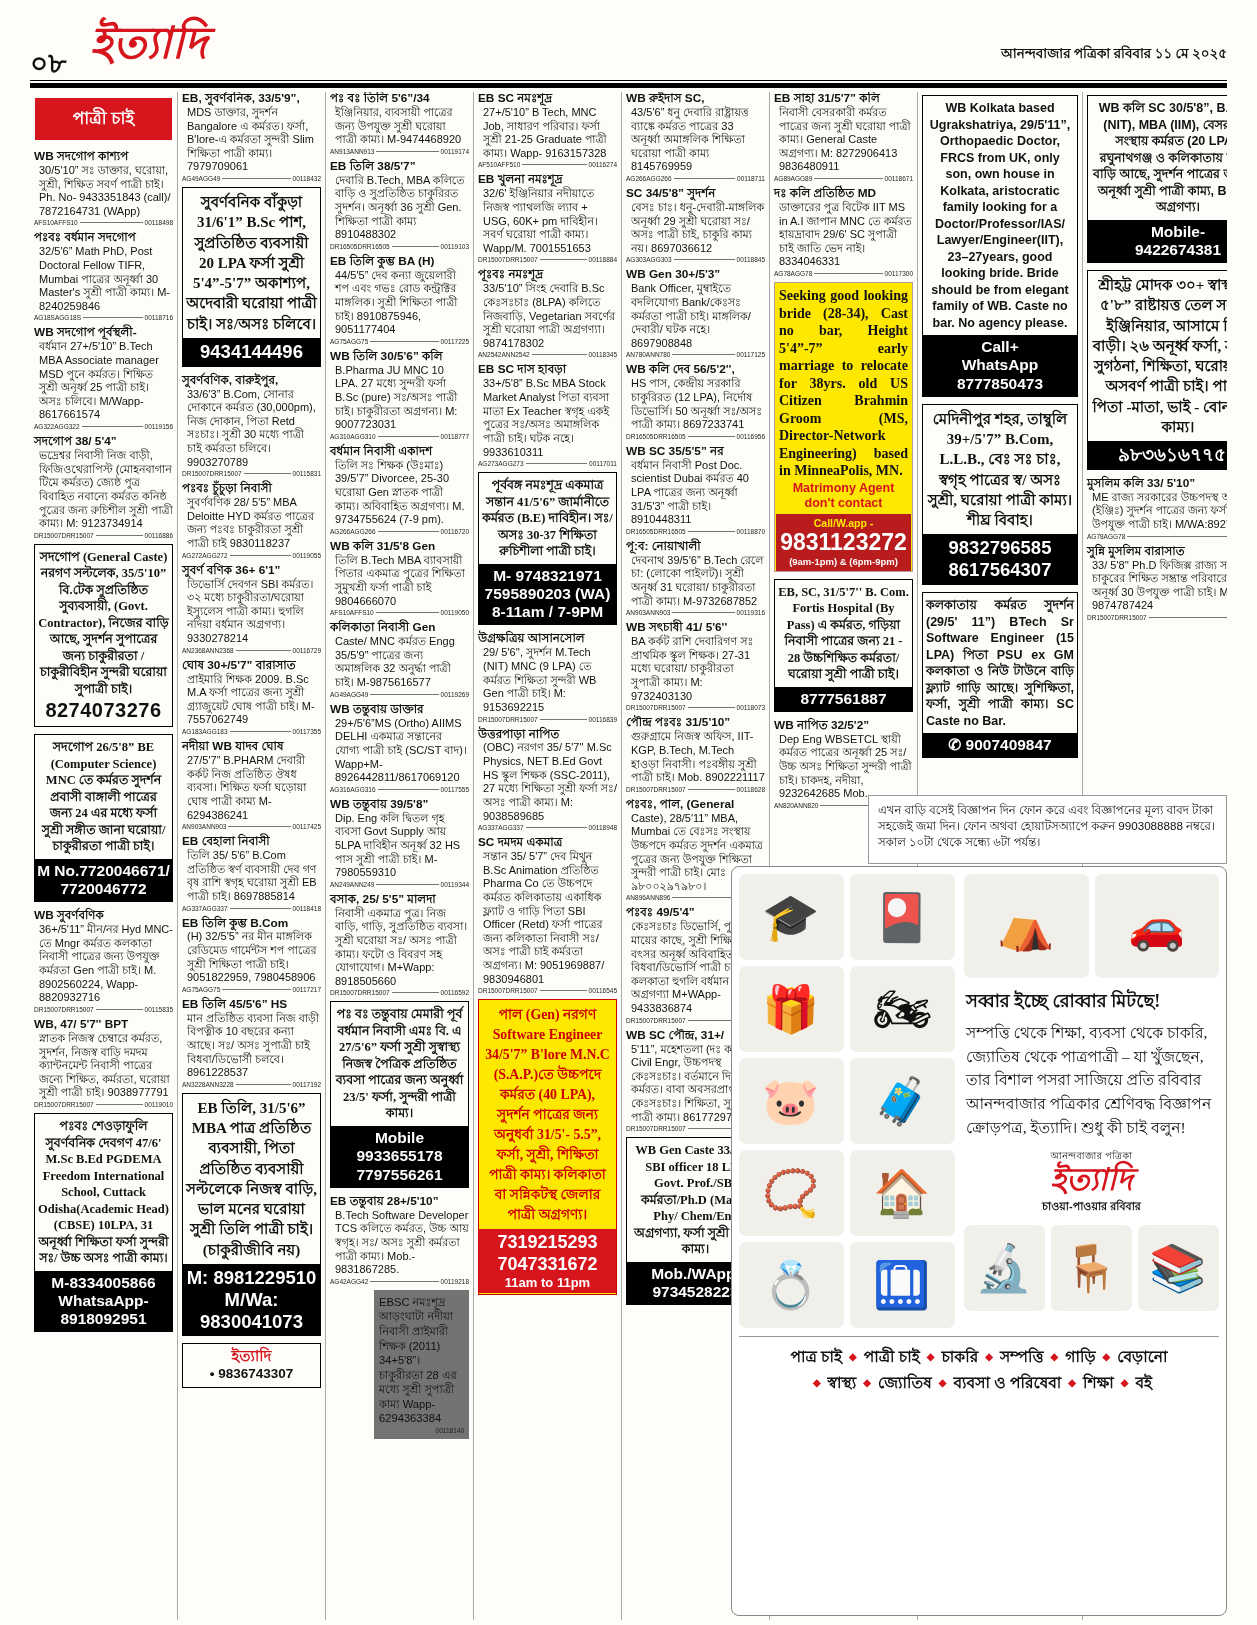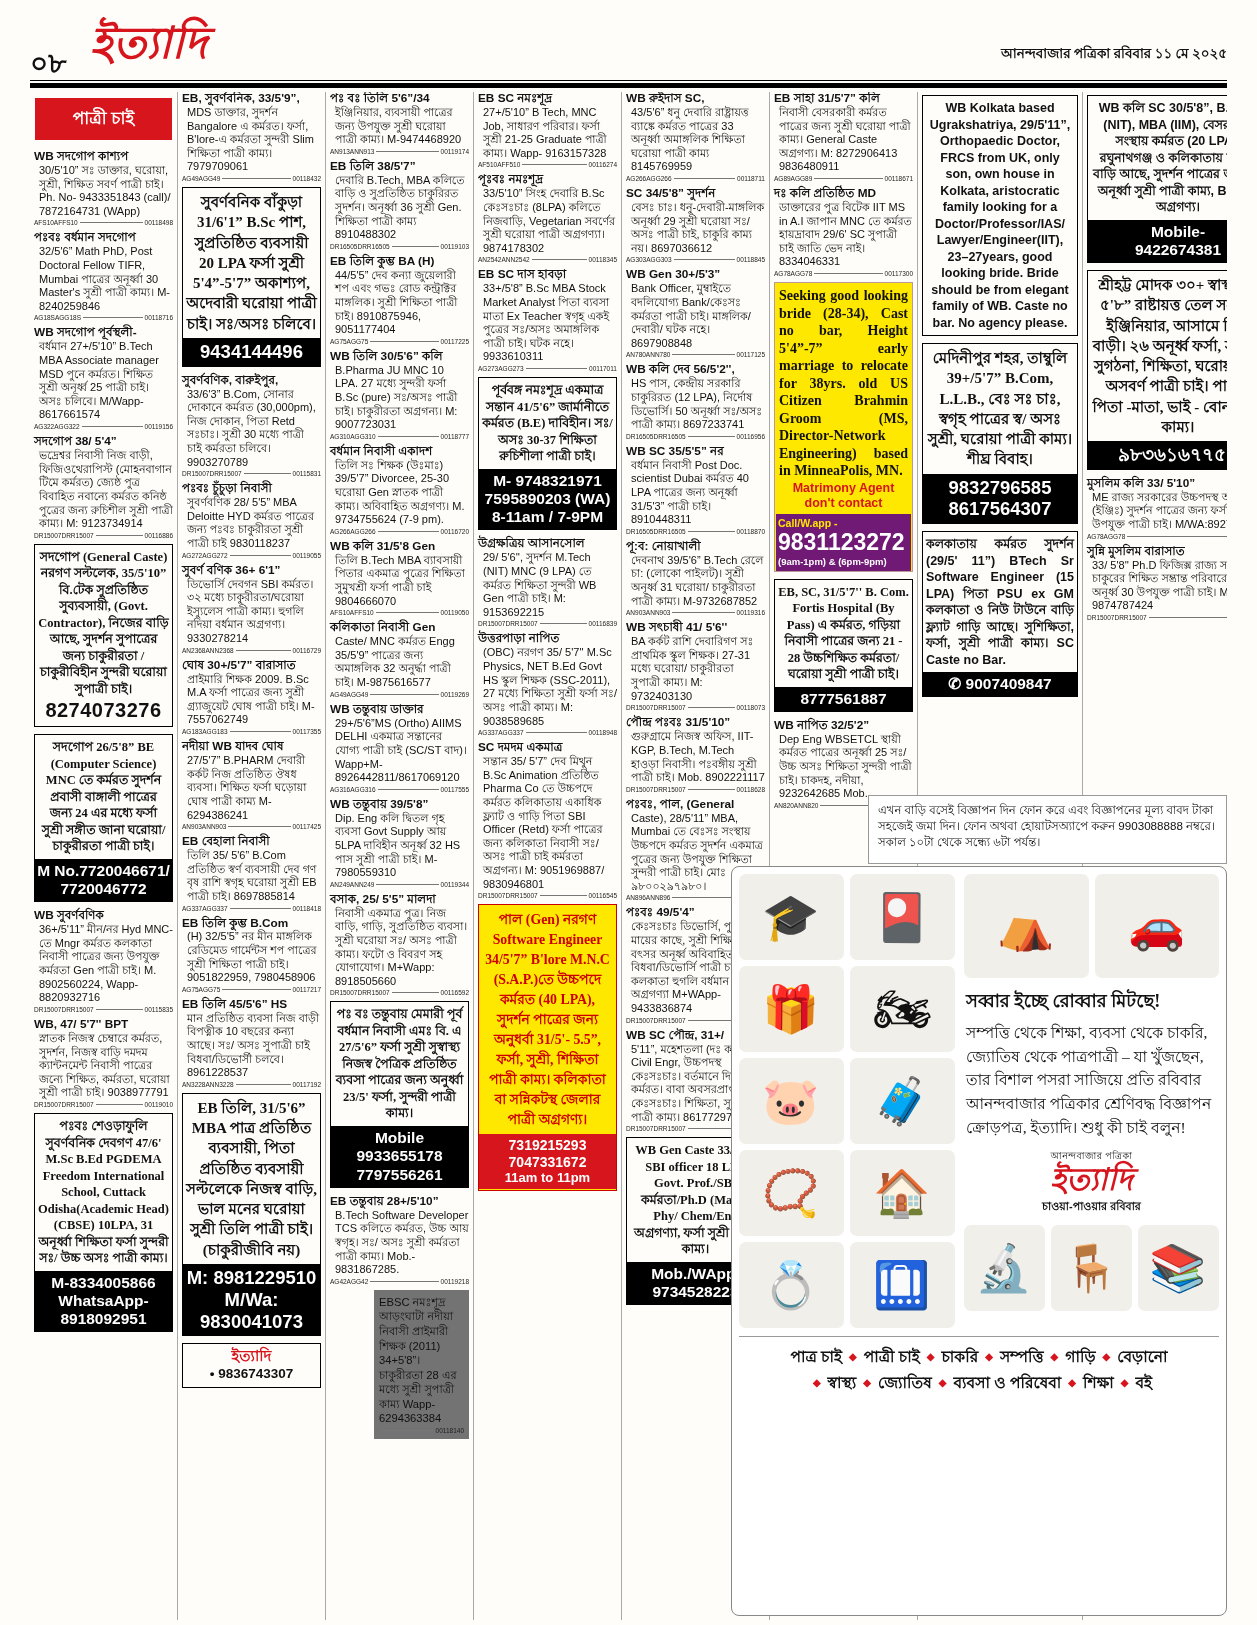--- a/index.html
+++ b/index.html
@@ -35,29 +35,29 @@
   .big-phone{font-weight:bold;font-size:20px;margin-top:2px;letter-spacing:.5px;}
   .strip{background:#000;color:#fff;font-weight:bold;margin:4px -3px -4px;padding:3px 2px;line-height:1.18;}
   .ad.box .strip{margin:4px -3px -4px;}
   .strip .sl{font-size:15.5px;}
   .ad.big .strip .sl{font-size:18.5px;}
   .strip-icon{font-weight:bold;}
   
   .ad.seeking{background:#ffe800;border:1px solid #b99;padding:4px;text-align:left;}
   .ad.seeking .ad-body{font-weight:bold;font-size:14px;text-align:justify;font-family:"Liberation Serif",serif;line-height:1.25;}
   .warning{color:#d6151c;font-weight:bold;text-align:center;font-size:12.5px;line-height:1.05;margin-top:2px;}
-  .strip.blue{background:#701a75;text-align:left;margin:3px -4px -4px;}
+  .strip.blue{background:#b91c1c;text-align:center;margin:3px -4px -4px;}
   .strip.blue .sl0{font-size:10.5px;color:#ffe800;}
   .strip.blue .sl1{font-size:23px;}
   .strip.blue .sl2{font-size:9.5px;}
   
   .ad.pal{background:#ffe800;border:1px solid #c00;padding:5px 3px;}
   .ad.pal .ad-body{color:#cc0000;font-weight:bold;font-size:13.8px;line-height:1.45;font-family:"Liberation Serif",serif;}
   .strip.red{background:#d6151c;text-align:center;margin:4px -3px -5px;}
-  .strip.red .sl{font-size:14px;}
+  .strip.red .sl{font-size:18px;}
   .strip.red .sl2{font-size:13px;}
   
   .ad.peach{background:#737373;border:none;text-align:left;padding:5px;margin-left:44px;}
   .ad.peach .ad-body{font-weight:normal;font-size:11.2px;line-height:1.3;}
   .ad.peach .ad-code{justify-content:flex-end;}
   
   .ad.mini{border:1px solid #000;text-align:center;padding:4px 2px;}
   .ad.mini .ad-title{color:#d6151c;font-family:"Liberation Serif",serif;font-size:15px;}
   .ad.mini .ad-body{font-weight:bold;font-size:13.5px;padding:0;}
   
@@ -392,20 +392,29 @@
         <div class="ad plain">
           <div class="ad-title">EB SC নমঃশূদ্র</div>
           <div class="ad-body">27+/5'10” B Tech, MNC Job, সাধারণ পরিবার। ফর্সা সুশ্রী 21-25 Graduate পাত্রী কাম্য। Wapp- 9163157328</div>
           <div class="ad-code">
             <div class="cl">AF510AFF510</div>
             <div class="ln"></div>
             <div class="cr">00116274</div>
           </div>
         </div>
         <div class="ad plain">
+          <div class="ad-title">EB খুলনা নমঃশূদ্র</div>
+          <div class="ad-body">32/6' ইঞ্জিনিয়ার নদীয়াতে নিজস্ব প্যাথলজি ল্যাব + USG, 60K+ pm দাবিহীন। সবর্ণ ঘরোয়া পাত্রী কাম্য। Wapp/M. 7001551653</div>
+          <div class="ad-code">
+            <div class="cl">DR15007DRR15007</div>
+            <div class="ln"></div>
+            <div class="cr">00118884</div>
+          </div>
+        </div>
+        <div class="ad plain">
           <div class="ad-title">পূঃবঃ নমঃশূদ্র</div>
           <div class="ad-body">33/5'10” সিংহ দেবারি B.Sc কেঃসঃচাঃ (8LPA) কলিতে নিজবাড়ি, Vegetarian সবর্ণের সুশ্রী ঘরোয়া পাত্রী অগ্রগণ্যা। 9874178302</div>
           <div class="ad-code">
             <div class="cl">AN2542ANN2542</div>
             <div class="ln"></div>
             <div class="cr">00118345</div>
           </div>
         </div>
         <div class="ad plain">
           <div class="ad-title">EB SC দাস হাবড়া</div>
@@ -609,20 +618,25 @@
           <div class="ad-code">
             <div class="cl">AN820ANN820</div>
             <div class="ln"></div>
             <div class="cr">00119331</div>
           </div>
         </div>
       </div>
       <div class="col">
         <div class="ad box en">
           <div class="ad-body">WB Kolkata based Ugrakshatriya, 29/5'11”, Orthopaedic Doctor, FRCS from UK, only son, own house in Kolkata, aristocratic family looking for a Doctor/Professor/IAS/ Lawyer/Engineer(IIT), 23–27years, good looking bride. Bride should be from elegant family of WB. Caste no bar. No agency please.</div>
+          <div class="strip black">
+            <div class="sl sl0">Call+</div>
+            <div class="sl sl1">WhatsApp</div>
+            <div class="sl sl2">8777850473</div>
+          </div>
         </div>
         <div class="ad box serif big">
           <div class="ad-body">মেদিনীপুর শহর, তাম্বুলি 39+/5'7” B.Com, L.L.B., বেঃ সঃ চাঃ, স্বগৃহ পাত্রের স্ব/ অসঃ সুশ্রী, ঘরোয়া পাত্রী কাম্য। শীঘ্র বিবাহ।</div>
           <div class="strip black">
             <div class="sl sl0">9832796585</div>
             <div class="sl sl1">8617564307</div>
           </div>
         </div>
         <div class="ad box justify">
           <div class="ad-body">কলকাতায় কর্মরত সুদর্শন (29/5' 11”) BTech Sr Software Engineer (15 LPA) পিতা PSU ex GM কলকাতা ও নিউ টাউনে বাড়ি ফ্ল্যাট গাড়ি আছে। সুশিক্ষিতা, ফর্সা, সুশ্রী পাত্রী কাম্য। SC Caste no Bar.</div>

